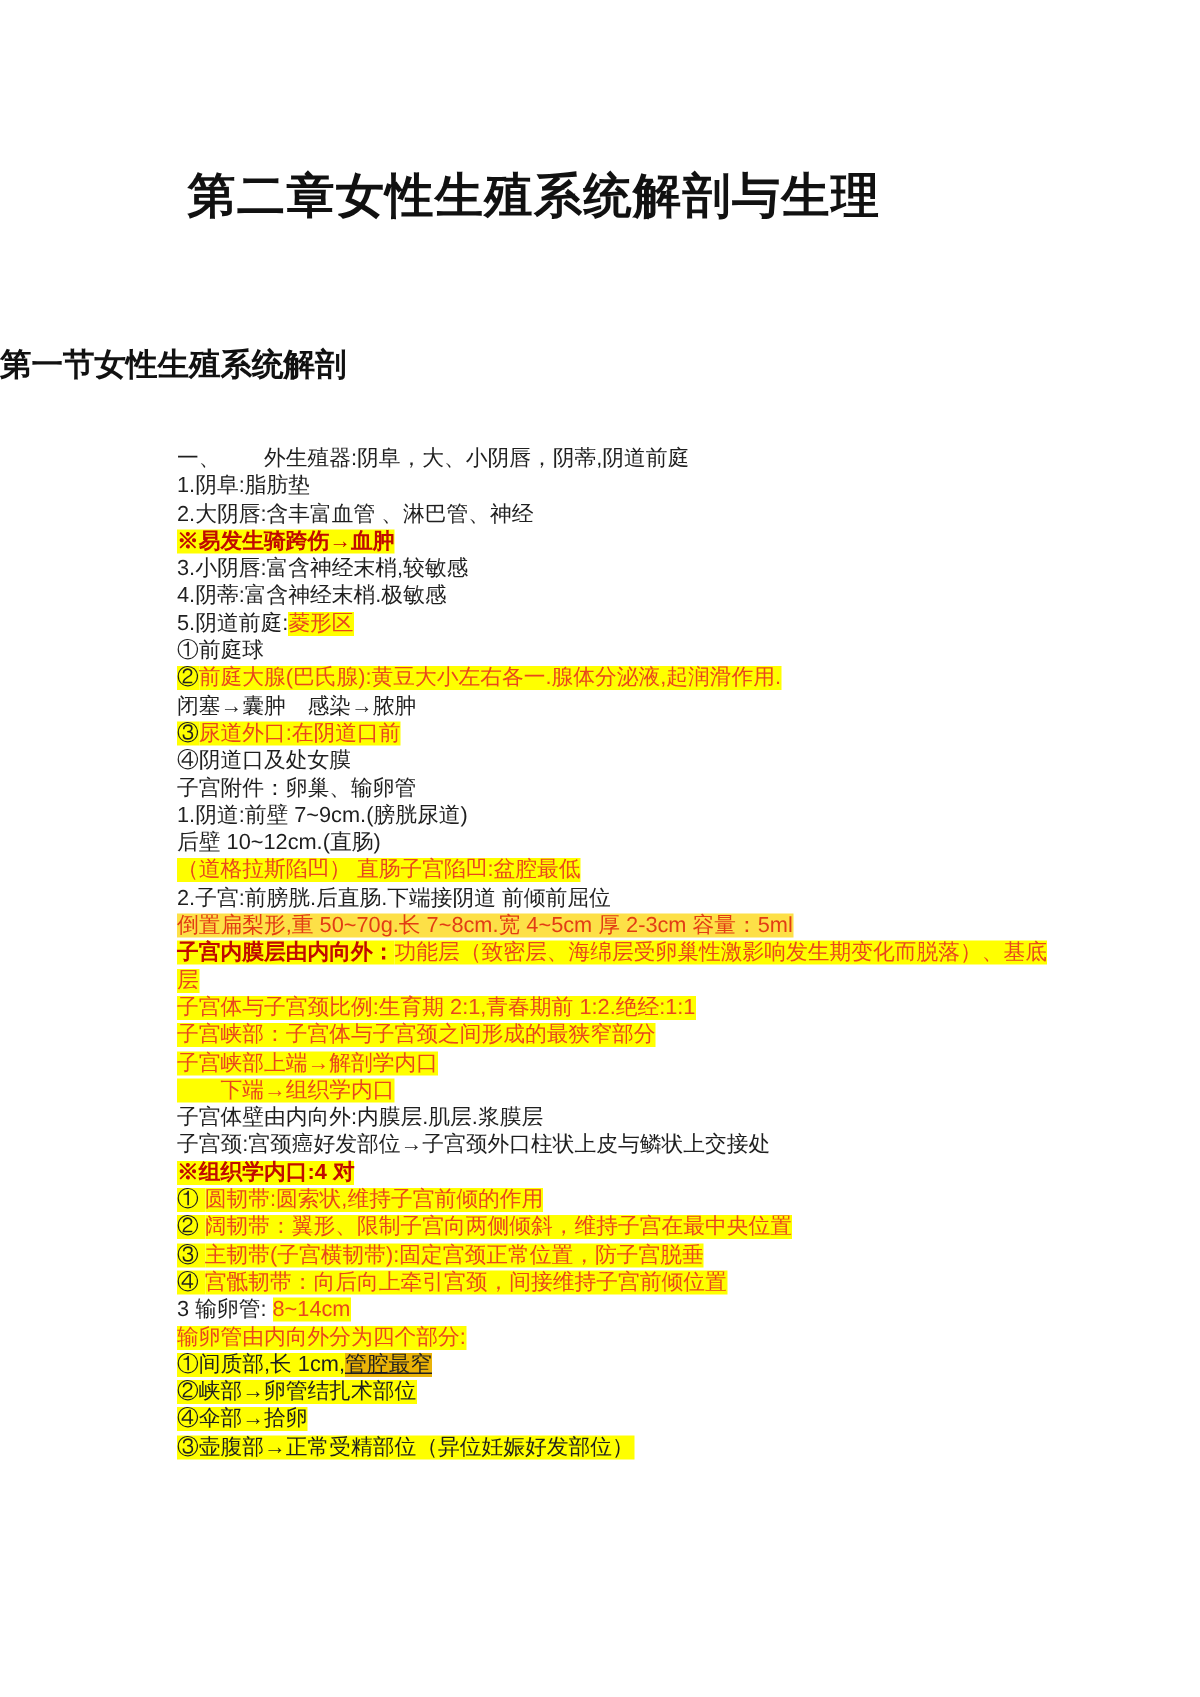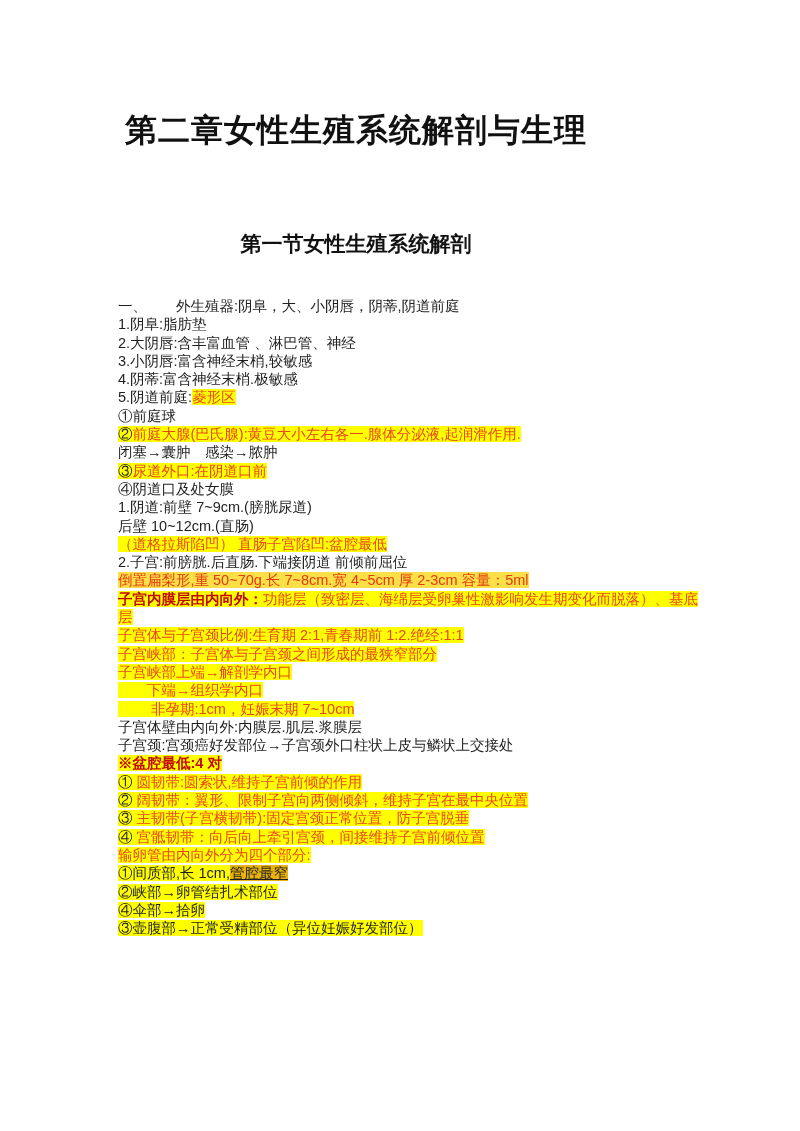--- a/index.html
+++ b/index.html
@@ -26,21 +26,21 @@
     text-align: center;
     font-size: 32px;
     line-height: 44px;
     font-weight: bold;
     color: #111111;
     letter-spacing: 1px;
   }
   .section-title {
     margin: 0;
     margin-top: 78px;
-    text-align: center;
+    text-align: left;
     font-size: 21px;
     line-height: 28px;
     font-weight: bold;
     color: #111111;
   }
   .body-text {
     margin: 39px 100px 16px 118px;
     font-size: 14.5px;
     line-height: 18.3px;
   }
@@ -60,46 +60,48 @@
 
 <div class="page">
   <h1 class="doc-title">第二章女性生殖系统解剖与生理</h1>
 
   <h2 class="section-title">第一节女性生殖系统解剖</h2>
 
   <div class="body-text">
       <div class="line"><span class="s-k">一、　　外生殖器:阴阜，大、小阴唇，阴蒂,阴道前庭</span></div>
       <div class="line"><span class="s-k">1.阴阜:脂肪垫</span></div>
       <div class="line"><span class="s-k">2.大阴唇:含丰富血管 、淋巴管、神经</span></div>
+      <div class="line"><span class="s-bh">※易发生骑跨伤→血肿</span></div>
       <div class="line"><span class="s-k">3.小阴唇:富含神经末梢,较敏感</span></div>
       <div class="line"><span class="s-k">4.阴蒂:富含神经末梢.极敏感</span></div>
       <div class="line"><span class="s-k">5.阴道前庭:</span><span class="s-rh">菱形区</span></div>
       <div class="line"><span class="s-k">①前庭球</span></div>
       <div class="line"><span class="s-kh">②</span><span class="s-rh">前庭大腺(巴氏腺):黄豆大小左右各一.腺体分泌液,起润滑作用.</span></div>
       <div class="line"><span class="s-k">闭塞→囊肿　感染→脓肿</span></div>
       <div class="line"><span class="s-kh">③</span><span class="s-rh">尿道外口:在阴道口前</span></div>
       <div class="line"><span class="s-k">④阴道口及处女膜</span></div>
+      <div class="line"><span class="s-k">子宫附件：卵巢、输卵管</span></div>
       <div class="line"><span class="s-k">1.阴道:前壁 7~9cm.(膀胱尿道)</span></div>
       <div class="line"><span class="s-k">后壁 10~12cm.(直肠)</span></div>
       <div class="line"><span class="s-rh">（道格拉斯陷凹） 直肠子宫陷凹:盆腔最低</span></div>
       <div class="line"><span class="s-k">2.子宫:前膀胱.后直肠.下端接阴道 前倾前屈位</span></div>
       <div class="line"><span class="s-rb">倒置扁梨形,重 50~70g.长 7~8cm.宽 4~5cm 厚 2-3cm 容量：5ml</span></div>
       <div class="line"><span class="s-bh">子宫内膜层由内向外：</span><span class="s-rh">功能层（致密层、海绵层受卵巢性激影响发生期变化而脱落）、基底</span></div>
       <div class="line"><span class="s-rh">层</span></div>
       <div class="line"><span class="s-rh">子宫体与子宫颈比例:生育期 2:1,青春期前 1:2.绝经:1:1</span></div>
       <div class="line"><span class="s-rh">子宫峡部：子宫体与子宫颈之间形成的最狭窄部分</span></div>
       <div class="line"><span class="s-rh">子宫峡部上端→解剖学内口</span></div>
       <div class="line"><span class="s-rh">　　下端→组织学内口</span></div>
-      <div class="line"><span class="s-rh">　　 非孕期:1cm，妊娠末期 7~10cm</span></div>
       <div class="line"><span class="s-k">子宫体壁由内向外:内膜层.肌层.浆膜层</span></div>
       <div class="line"><span class="s-k">子宫颈:宫颈癌好发部位→子宫颈外口柱状上皮与鳞状上交接处</span></div>
-      <div class="line"><span class="s-bh">※盆腔最低:4 对</span></div>
+      <div class="line"><span class="s-bh">※组织学内口:4 对</span></div>
       <div class="line"><span class="s-kh">① </span><span class="s-rh">圆韧带:圆索状,维持子宫前倾的作用</span></div>
       <div class="line"><span class="s-kh">② </span><span class="s-rh">阔韧带：翼形、限制子宫向两侧倾斜，维持子宫在最中央位置</span></div>
       <div class="line"><span class="s-kh">③ </span><span class="s-rh">主韧带(子宫横韧带):固定宫颈正常位置，防子宫脱垂</span></div>
       <div class="line"><span class="s-kh">④ </span><span class="s-rh">宫骶韧带：向后向上牵引宫颈，间接维持子宫前倾位置</span></div>
+      <div class="line"><span class="s-k">3 输卵管: </span><span class="s-rh">8~14cm</span></div>
       <div class="line"><span class="s-rh">输卵管由内向外分为四个部分:</span></div>
       <div class="line"><span class="s-kh">①间质部,长 1cm,</span><span class="s-khu">管腔最窄</span></div>
       <div class="line"><span class="s-kh">②峡部→卵管结扎术部位</span></div>
       <div class="line"><span class="s-kh">④伞部→拾卵</span></div>
       <div class="line"><span class="s-kh">③壶腹部→正常受精部位（异位妊娠好发部位）</span></div>
     </div>
 </div>
 
 </body></html>

